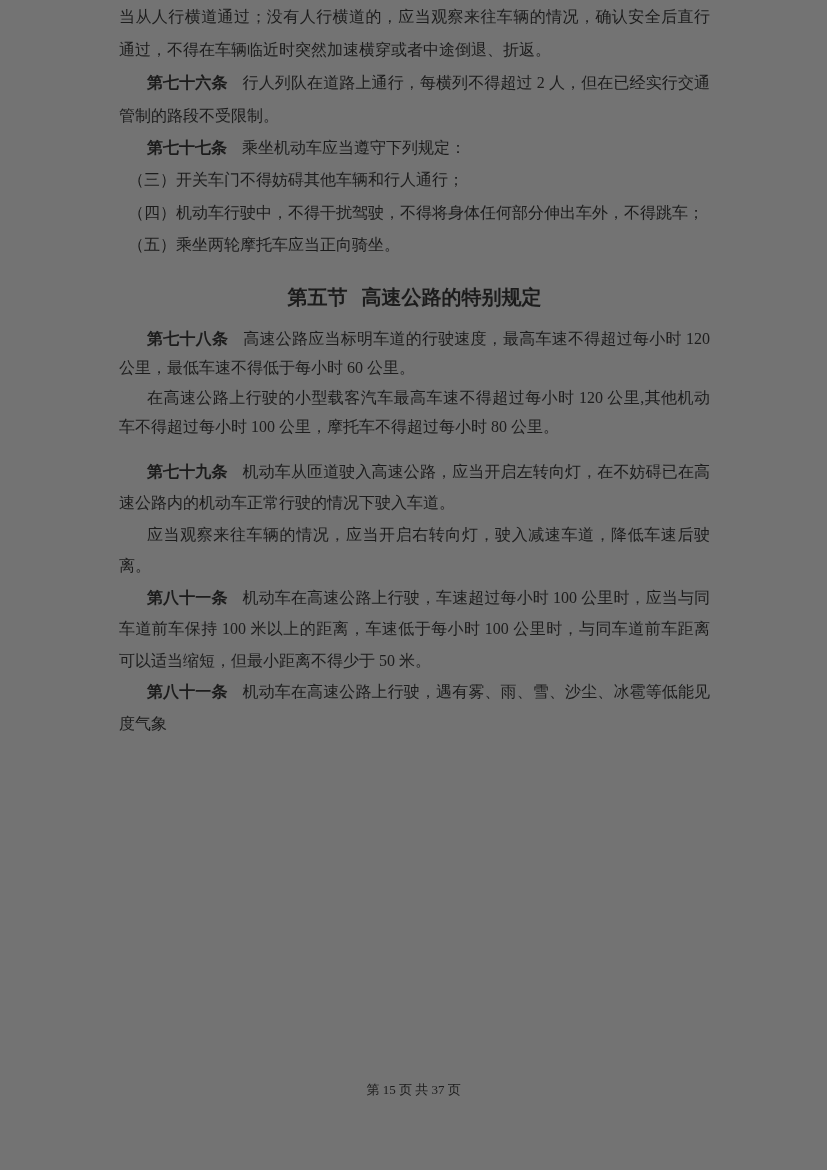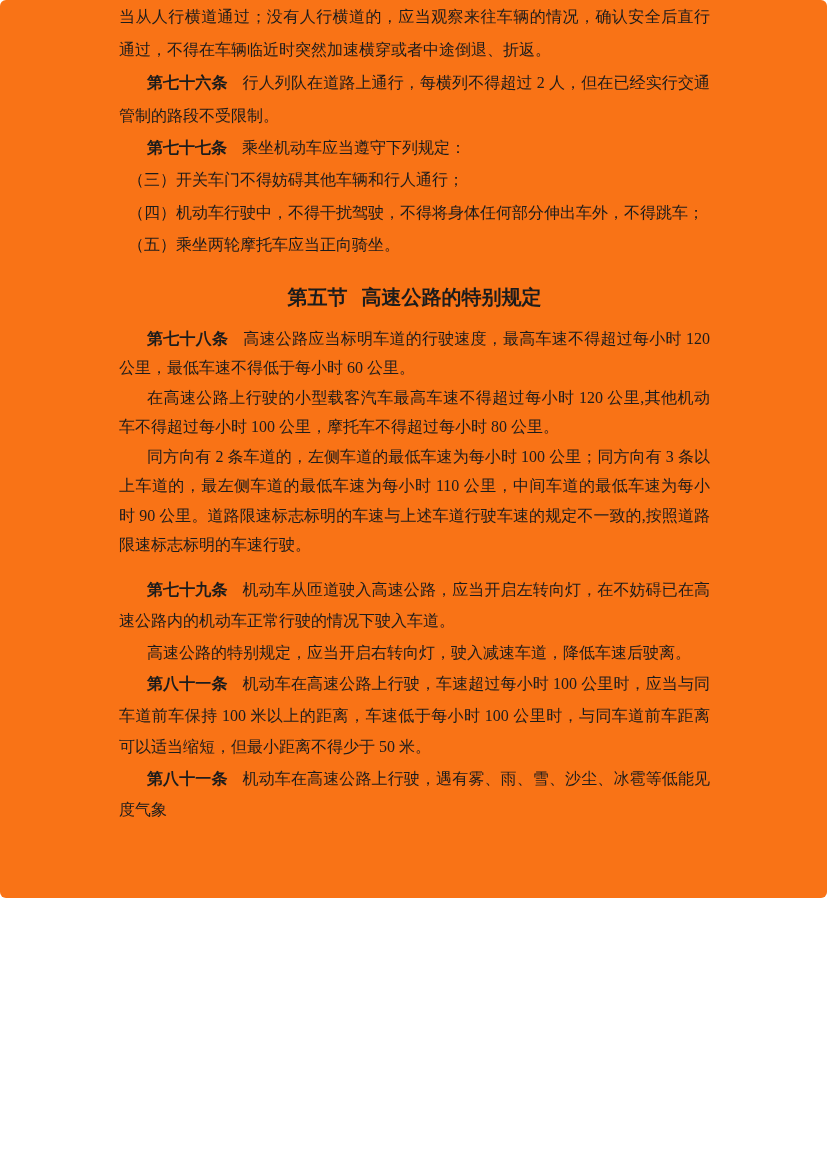--- a/index.html
+++ b/index.html
@@ -3,26 +3,25 @@
 <meta charset="utf-8">
 <style>
   html, body {
     margin: 0;
     padding: 0;
     background: #ffffff;
   }
   .page {
     position: relative;
     width: 827px;
-    height: 898px;
-    background: #f97316;
+    height: 1170px;
+    background: #737373;
     overflow: hidden;
     font-family: "Liberation Serif", "DejaVu Serif", serif;
     color: #1c1c1c;
-    border-radius: 6px;
   }
   .content {
     position: absolute;
     left: 119px;
     top: 0;
     width: 591px;
     font-size: 16px;
     text-align: justify;
   }
   .content p { margin: 0; }
@@ -104,26 +103,25 @@
 
     <p class="list-item">（三）开关车门不得妨碍其他车辆和行人通行；</p>
     <p class="list-item">（四）机动车行驶中，不得干扰驾驶，不得将身体任何部分伸出车外，不得跳车；</p>
     <p class="list-item">（五）乘坐两轮摩托车应当正向骑坐。</p>
 
     <h2 class="section-heading"><span class="sec-num">第五节</span><span>高速公路的特别规定</span></h2>
 
     <div class="block-a78">
       <p><strong class="art-label">第七十八条</strong><span>高速公路应当标明车道的行驶速度，最高车速不得超过每小时 120 公里，最低车速不得低于每小时 60 公里。</span></p>
       <p>在高速公路上行驶的小型载客汽车最高车速不得超过每小时 120 公里,其他机动车不得超过每小时 100 公里，摩托车不得超过每小时 80 公里。</p>
-      <p>同方向有 2 条车道的，左侧车道的最低车速为每小时 100 公里；同方向有 3 条以上车道的，最左侧车道的最低车速为每小时 110 公里，中间车道的最低车速为每小时 90 公里。道路限速标志标明的车速与上述车道行驶车速的规定不一致的,按照道路限速标志标明的车速行驶。</p>
     </div>
 
     <div class="block-a79">
       <p><strong class="art-label">第七十九条</strong><span>机动车从匝道驶入高速公路，应当开启左转向灯，在不妨碍已在高速公路内的机动车正常行驶的情况下驶入车道。</span></p>
-      <p>高速公路的特别规定，应当开启右转向灯，驶入减速车道，降低车速后驶离。</p>
+      <p>应当观察来往车辆的情况，应当开启右转向灯，驶入减速车道，降低车速后驶离。</p>
     </div>
 
     <p class="para-a80"><strong class="art-label">第八十一条</strong><span>机动车在高速公路上行驶，车速超过每小时 100 公里时，应当与同车道前车保持 100 米以上的距离，车速低于每小时 100 公里时，与同车道前车距离可以适当缩短，但最小距离不得少于 50 米。</span></p>
 
     <p class="para-a81"><strong class="art-label">第八十一条</strong><span>机动车在高速公路上行驶，遇有雾、雨、雪、沙尘、冰雹等低能见度气象</span></p>
 
   </div>
 
   <div class="footer">
     <span>第 15 页 共 37 页</span>

